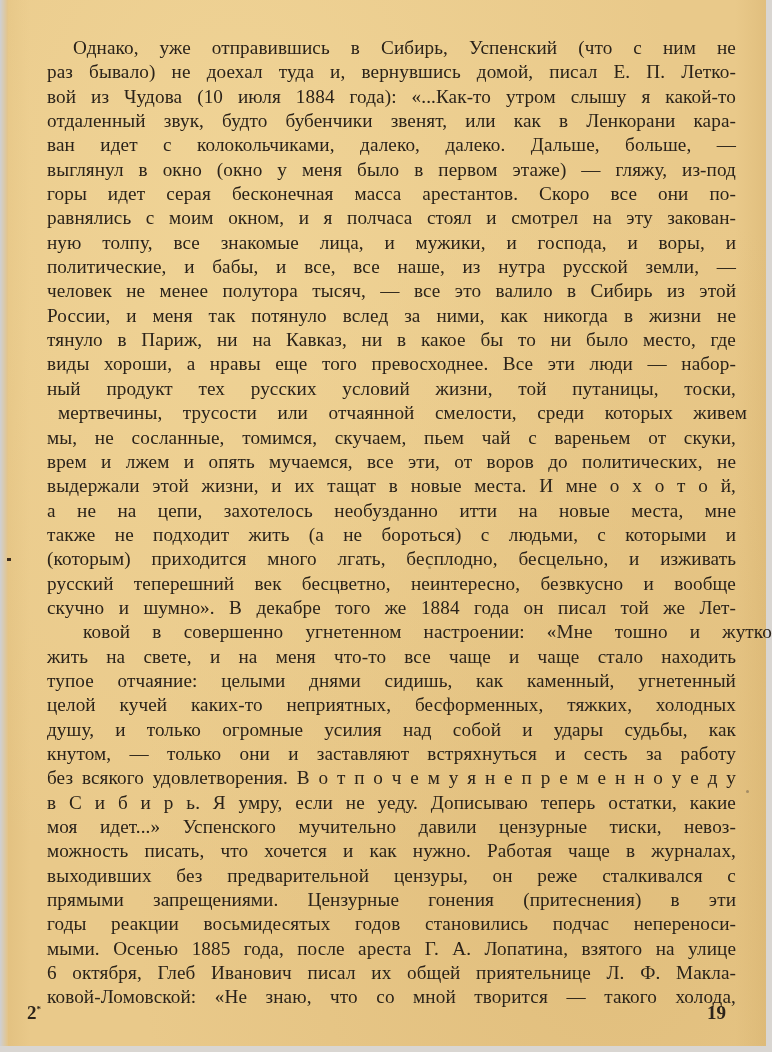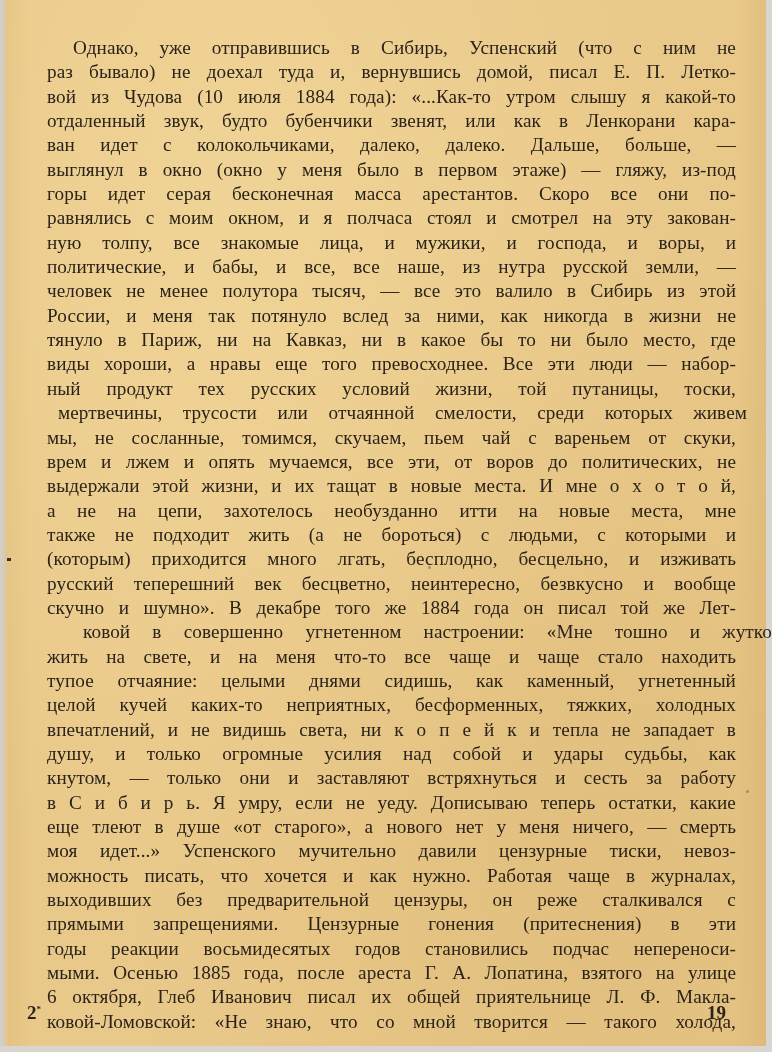--- a/index.html
+++ b/index.html
@@ -106,25 +106,24 @@
     <span class="line" style="text-align: right; text-align-last: left; display: block;"><span style="white-space: nowrap; word-spacing: 7.83398px;">выдержали этой жизни, и их тащат в новые места. И мне о х о т о й,</span></span>
     <span class="line" style="text-align: left; text-align-last: left; display: block;"><span style="white-space: nowrap; word-spacing: 16.5031px;">а не на цепи, захотелось необузданно итти на новые места, мне</span></span>
     <span class="line" style="text-align: left; text-align-last: left; display: block;"><span style="white-space: nowrap; word-spacing: 14.3821px;">также не подходит жить (а не бороться) с людьми, с которыми и</span></span>
     <span class="line" style="text-align: left; text-align-last: left; display: block;"><span style="white-space: nowrap; word-spacing: 15.8884px;">(которым) приходится много лгать, бесплодно, бесцельно, и изживать</span></span>
     <span class="line" style="text-align: left; text-align-last: left; display: block;"><span style="white-space: nowrap; word-spacing: 15.3973px;">русский теперешний век бесцветно, неинтересно, безвкусно и вообще</span></span>
     <span class="line" style="text-align: left; text-align-last: left; display: block;"><span style="white-space: nowrap; word-spacing: 9.52043px;">скучно и шумно». В декабре того же 1884 года он писал той же Лет-</span></span>
     <span class="line" style="text-align: left; text-align-last: left; display: block;"><span style="white-space: nowrap; word-spacing: 17.2422px; margin-left: 36px;">ковой в совершенно угнетенном настроении: «Мне тошно и жутко</span></span>
     <span class="line" style="text-align: right; text-align-last: left; display: block;"><span style="white-space: nowrap; word-spacing: 13.2969px;">жить на свете, и на меня что-то все чаще и чаще стало находить</span></span>
     <span class="line" style="text-align: left; text-align-last: left; display: block;"><span style="white-space: nowrap; word-spacing: 18.7701px;">тупое отчаяние: целыми днями сидишь, как каменный, угнетенный</span></span>
     <span class="line" style="text-align: left; text-align-last: left; display: block;"><span style="white-space: nowrap; word-spacing: 18.9167px;">целой кучей каких-то неприятных, бесформенных, тяжких, холодных</span></span>
-    <span class="line" style="text-align: left; text-align-last: left; display: block;"><span style="white-space: nowrap; word-spacing: 7.99707px;">впечатлений, и не видишь света, ни к о п е й к и тепла не западает в</span></span>
     <span class="line" style="text-align: left; text-align-last: left; display: block;"><span style="white-space: nowrap; word-spacing: 16.2094px;">душу, и только огромные усилия над собой и удары судьбы, как</span></span>
     <span class="line" style="text-align: left; text-align-last: left; display: block;"><span style="white-space: nowrap; word-spacing: 13.3266px;">кнутом, — только они и заставляют встряхнуться и сесть за работу</span></span>
+    <span class="line" style="text-align: left; text-align-last: left; display: block;"><span style="white-space: nowrap; word-spacing: 3.88942px;">без всякого удовлетворения. В о т п о ч е м у я н е п р е м е н н о у е д у</span></span>
     <span class="line" style="text-align: left; text-align-last: left; display: block;"><span style="white-space: nowrap; word-spacing: 7.92708px;">в С и б и р ь. Я умру, если не уеду. Дописываю теперь остатки, какие</span></span>
-    <span class="line" style="text-align: left; text-align-last: left; display: block;"><span style="white-space: nowrap; word-spacing: 8.36058px;">еще тлеют в душе «от старого», а нового нет у меня ничего, — смерть</span></span>
     <span class="line" style="text-align: left; text-align-last: left; display: block;"><span style="white-space: nowrap; word-spacing: 17.5491px;">моя идет...» Успенского мучительно давили цензурные тиски, невоз-</span></span>
     <span class="line" style="text-align: left; text-align-last: left; display: block;"><span style="white-space: nowrap; word-spacing: 11.1906px;">можность писать, что хочется и как нужно. Работая чаще в журналах,</span></span>
     <span class="line" style="text-align: left; text-align-last: left; display: block;"><span style="white-space: nowrap; word-spacing: 19.8504px;">выходивших без предварительной цензуры, он реже сталкивался с</span></span>
     <span class="line" style="text-align: left; text-align-last: left; display: block;"><span style="white-space: nowrap; word-spacing: 24.2318px;">прямыми запрещениями. Цензурные гонения (притеснения) в эти</span></span>
     <span class="line" style="text-align: left; text-align-last: left; display: block;"><span style="white-space: nowrap; word-spacing: 19.7396px;">годы реакции восьмидесятых годов становились подчас непереноси-</span></span>
     <span class="line" style="text-align: left; text-align-last: left; display: block;"><span style="white-space: nowrap; word-spacing: 8.5142px;">мыми. Осенью 1885 года, после ареста Г. А. Лопатина, взятого на улице</span></span>
     <span class="line" style="text-align: left; text-align-last: left; display: block;"><span style="white-space: nowrap; word-spacing: 10.7828px;">6 октября, Глеб Иванович писал их общей приятельнице Л. Ф. Макла-</span></span>
     <span class="line" style="text-align: left; text-align-last: left; display: block;"><span style="white-space: nowrap; word-spacing: 13.6337px;">ковой-Ломовской: «Не знаю, что со мной творится — такого холода,</span></span>
 
   </div>

